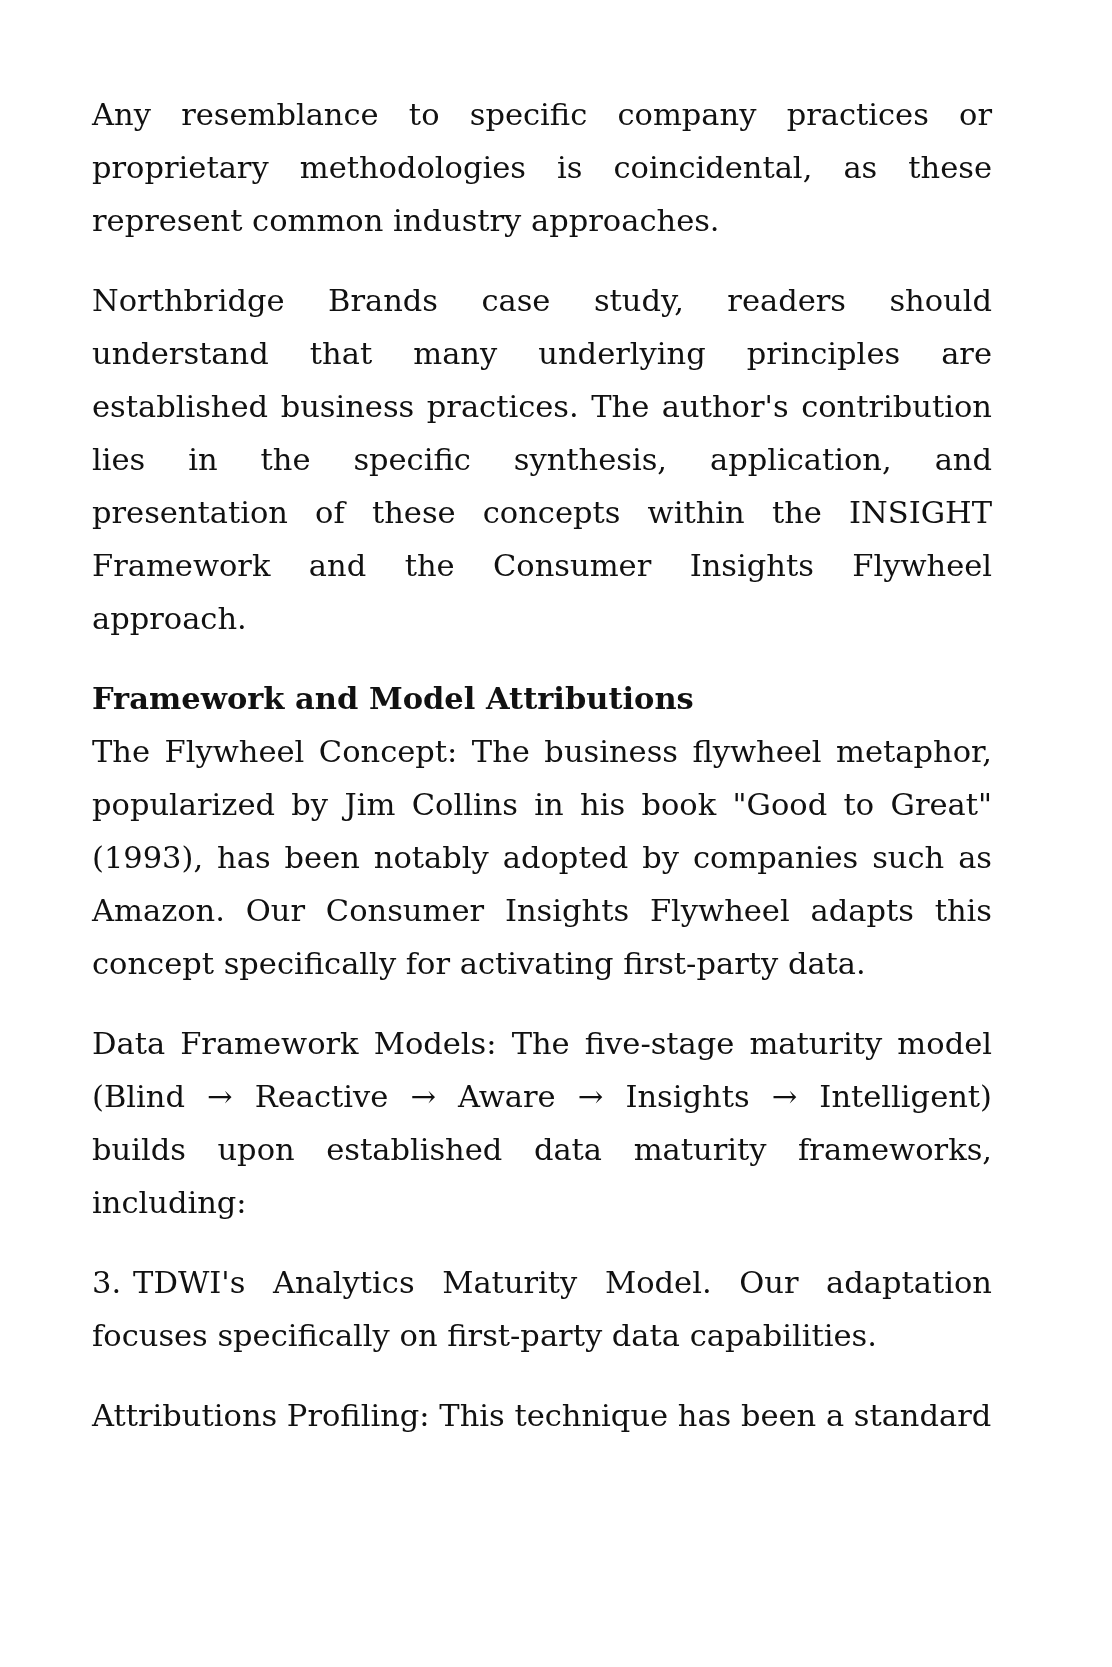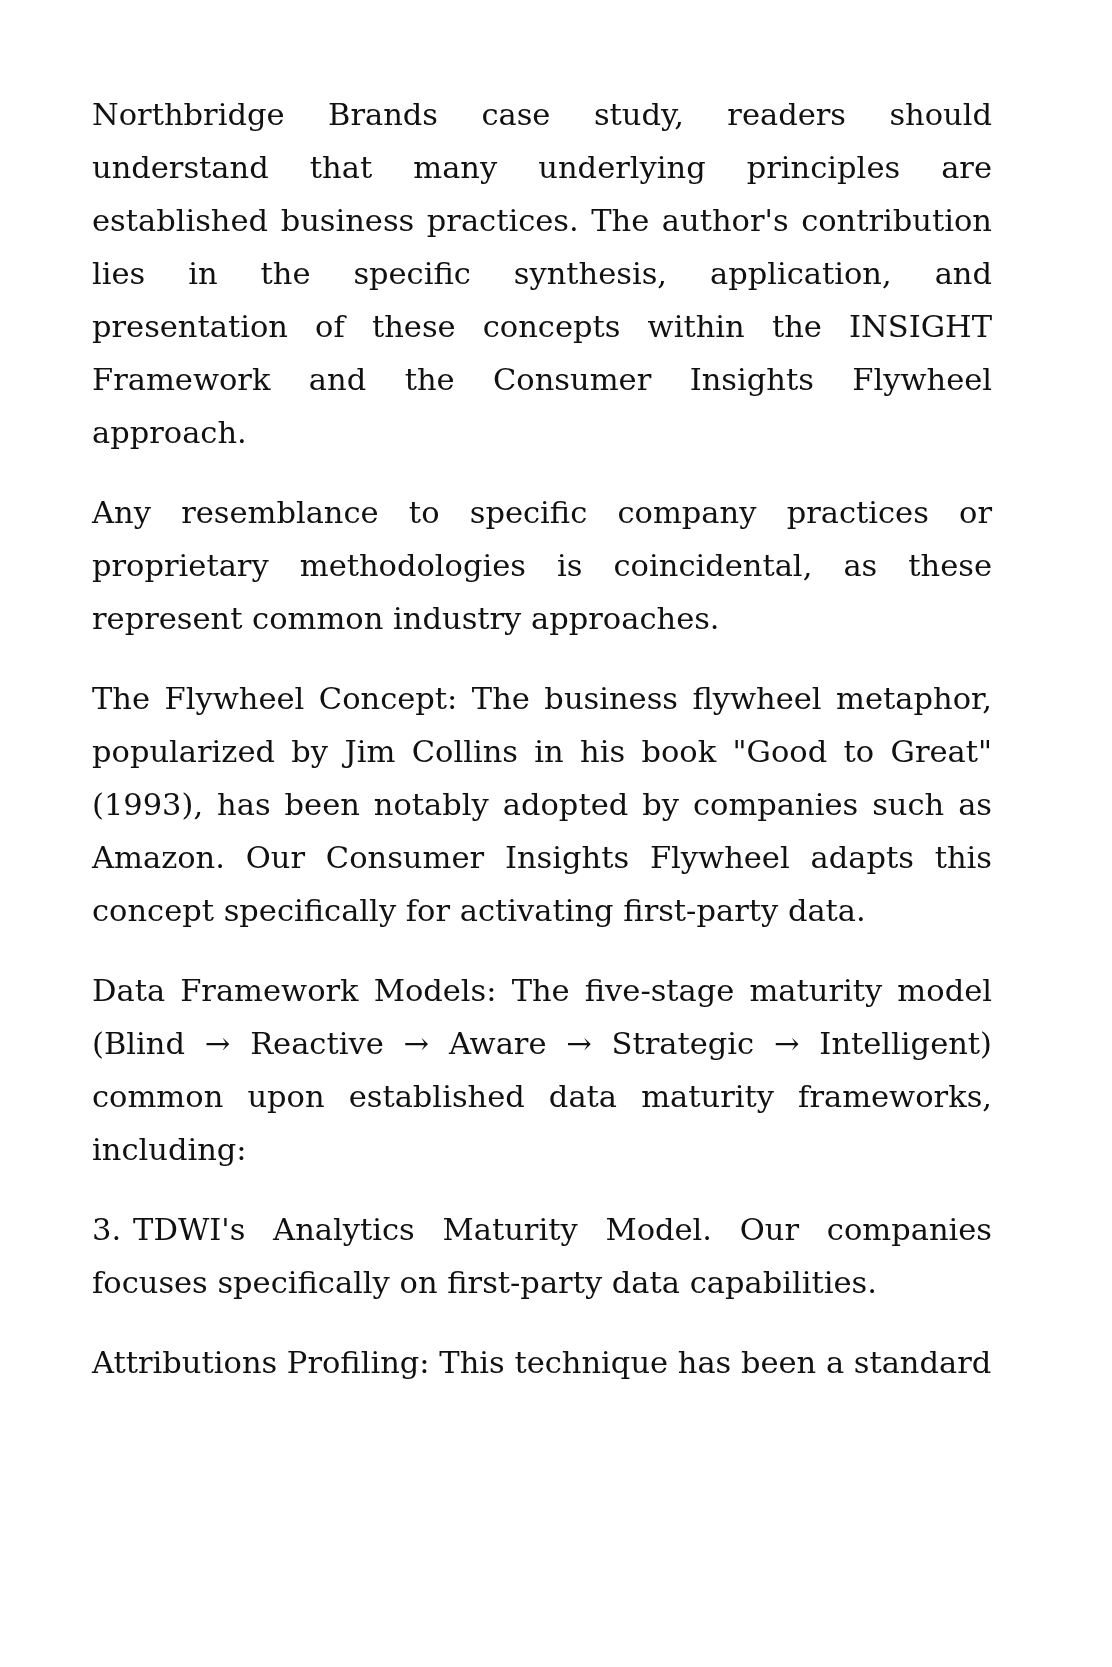--- a/index.html
+++ b/index.html
@@ -17,23 +17,24 @@
   .heading { font-weight: bold; margin: 0; }
   b { font-weight: normal; }
   .list-item { margin: 0 0 27px 0; text-align: justify; }
   .num { display: inline-block; width: 78px; }
   .num.tight { width: auto; margin-right: 12px; }
 </style>
 </head>
 <body>
 
 <div class="page">
+  <p>Any resemblance to specific company practices or proprietary methodologies is coincidental, as these represent common industry approaches.</p>
   <p>Northbridge Brands case study, readers should understand that many underlying principles are established business practices. The author's contribution lies in the specific synthesis, application, and presentation of these concepts within the INSIGHT Framework and the Consumer Insights Flywheel approach.</p>
-  <p>Any resemblance to specific company practices or proprietary methodologies is coincidental, as these represent common industry approaches.</p>
 
+  <div class="heading">Framework and Model Attributions</div>
   <p><b>The Flywheel Concept:</b><span> The business flywheel metaphor, popularized by Jim Collins in his book "Good to Great" (1993), has been notably adopted by companies such as Amazon. Our Consumer Insights Flywheel adapts this concept specifically for activating first-party data.</span></p>
 
-  <p><b>Data Framework Models</b><span>: The five-stage maturity model (Blind → Reactive → Aware → Strategic → Intelligent) common upon established data maturity frameworks, including:</span></p>
+  <p><b>Data Framework Models</b><span>: The five-stage maturity model (Blind → Reactive → Aware → Insights → Intelligent) builds upon established data maturity frameworks, including:</span></p>
 
-  <div class="list-item"><span class="num tight">3.</span><span>TDWI's Analytics Maturity Model.  Our companies focuses specifically on first-party data capabilities.</span></div>
+  <div class="list-item"><span class="num tight">3.</span><span>TDWI's Analytics Maturity Model.  Our adaptation focuses specifically on first-party data capabilities.</span></div>
 
   <p><b>Attributions Profiling:</b><span> This technique has been a standard</span></p>
 </div>
 
 </body></html>

